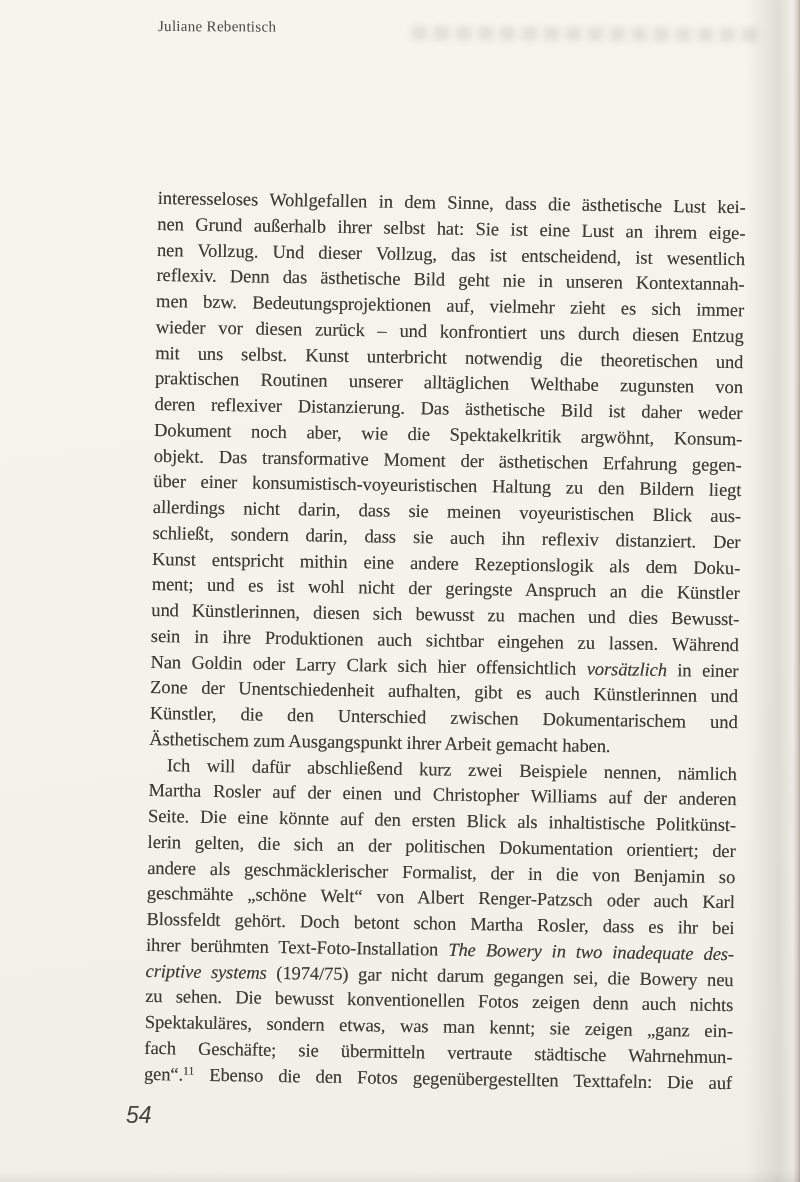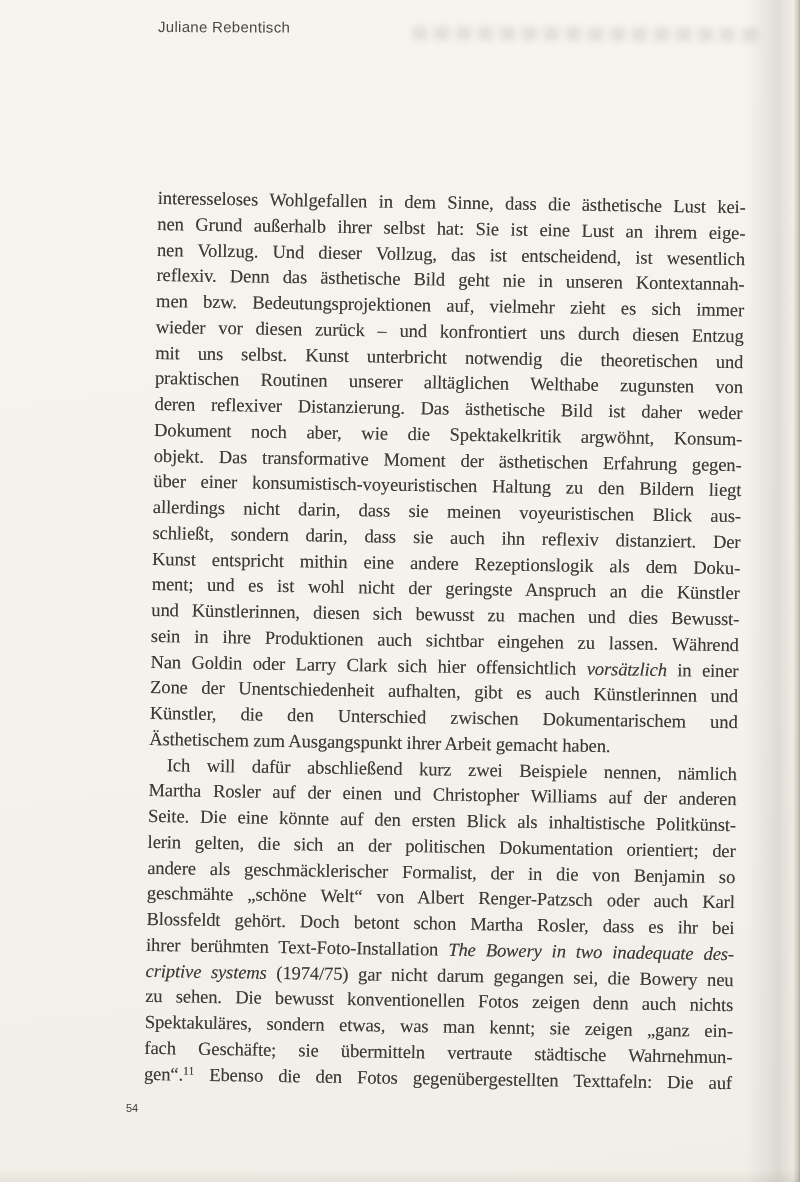--- a/index.html
+++ b/index.html
@@ -20,21 +20,21 @@
     background: repeating-linear-gradient(90deg,
       rgba(124,131,119,0.38) 0px, rgba(124,131,119,0.38) 15px,
       rgba(124,131,119,0.03) 15px, rgba(124,131,119,0.03) 22px);
     filter: blur(3px);
     opacity: 0.45;
     transform: rotate(0.3deg);
     border-radius: 3px;
   }
   .running-header {
     position: absolute; left: 158px; top: 18px;
-    font-family: Liberation Sans, sans-serif;
+    font-family: Liberation Serif, serif;
     font-size: 15px; letter-spacing: 0.3px;
     color: #4b4947;
     transform: rotate(0.25deg);
     transform-origin: 0 0;
   }
   .body-text {
     position: absolute; left: 158px; top: 186px; width: 588px;
     font-size: 18.5px;
     letter-spacing: -0.1px;
     color: #3e3a36;
@@ -48,21 +48,21 @@
     text-align-last: justify;
     white-space: normal;
   }
   .line.end { text-align-last: left; }
   .line.ind { text-indent: 18px; }
   .it { font-style: italic; }
   .sup { font-size: 11.5px; vertical-align: 6px; line-height: 0; letter-spacing: 0; margin-top: 45px; }
   .page-number {
     position: absolute; left: 126px; top: 1102px;
     font-family: "Liberation Sans", sans-serif;
-    font-size: 11px; color: #454240;
+    font-size: 23px; color: #454240; font-style: italic;
   }
   
   .edge-shadow {
     position: absolute; top: 0; right: 0; width: 54px; height: 100%;
     background: linear-gradient(to right,
       rgba(105,100,96,0)    0%,
       rgba(105,100,96,0.09) 36%,
       rgba(108,104,100,0.16) 60%,
       rgba(140,130,115,0.10) 78%,
       rgba(150,140,124,0.06) 87%,

